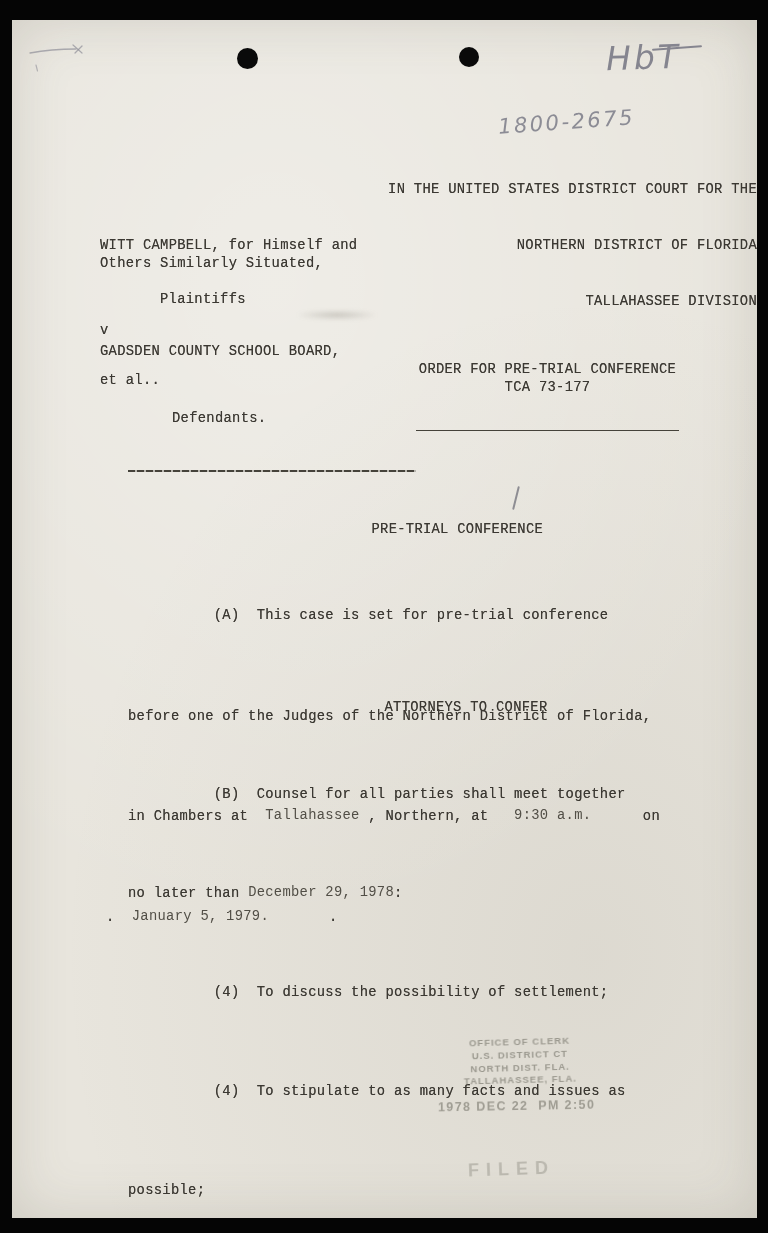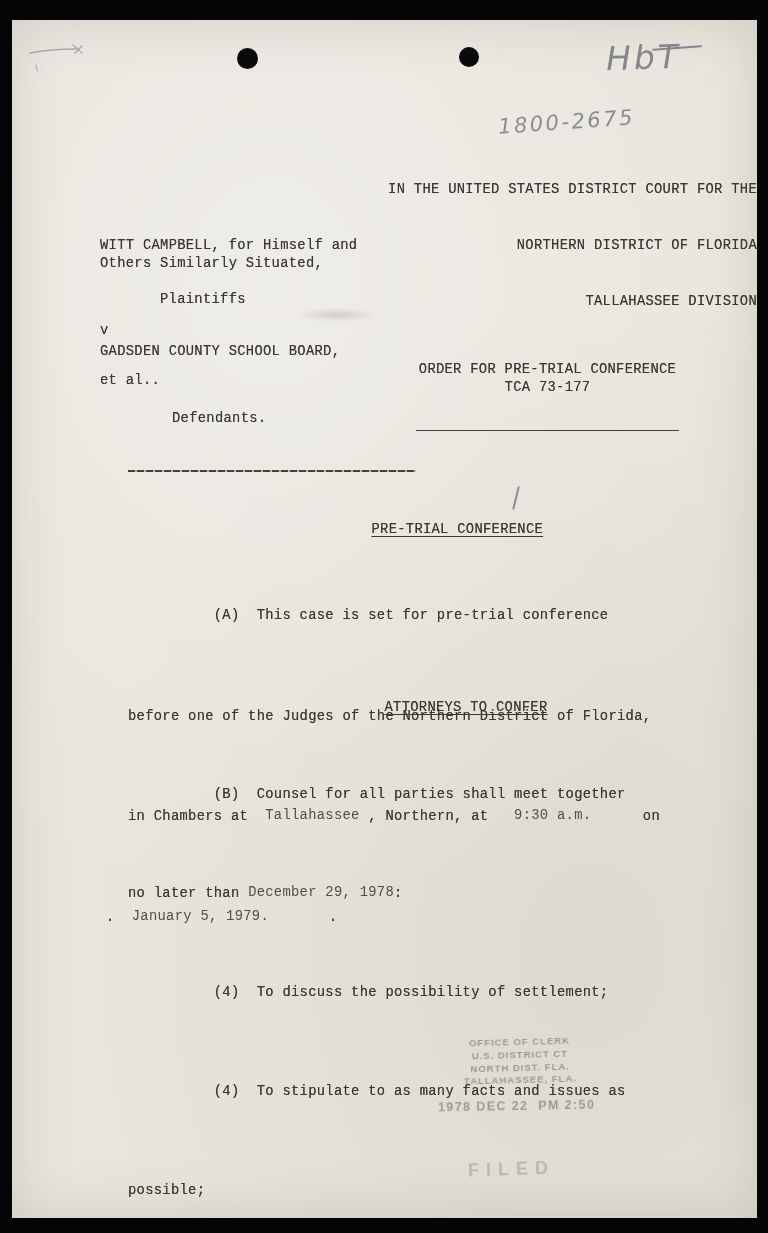--- a/index.html
+++ b/index.html
@@ -16,21 +16,21 @@
   }
 
   .typed {
     position:absolute;
     font-family:"Liberation Mono","DejaVu Sans Mono",monospace;
     font-size:13.8px; letter-spacing:.3px; color:#3b3832;
     white-space:pre; text-shadow:0 0 .6px rgba(59,56,50,.7);
   }
   .lh-head { line-height:18.6px; }
   .centered { left:0; width:745px; text-align:right; }
-  .u { text-decoration:underline; text-underline-offset:3px; text-decoration-thickness:1.3px; }
+  .u { text-underline-offset:3px; text-decoration-thickness:1.3px; }
   .fill-in { color:#514e46; text-shadow:none; display:inline-block; transform:translateY(-1px); }
 
   .court-header { top:124px; }
 
   .cap-p1 { left:88px;  top:218px; }
   .cap-p2 { left:88px;  top:236px; }
   .cap-prole { left:148px; top:272px; }
   .cap-v  { left:88px;  top:303px; }
   .cap-d1 { left:88px;  top:324px; }
   .cap-d2 { left:88px;  top:353px; }

